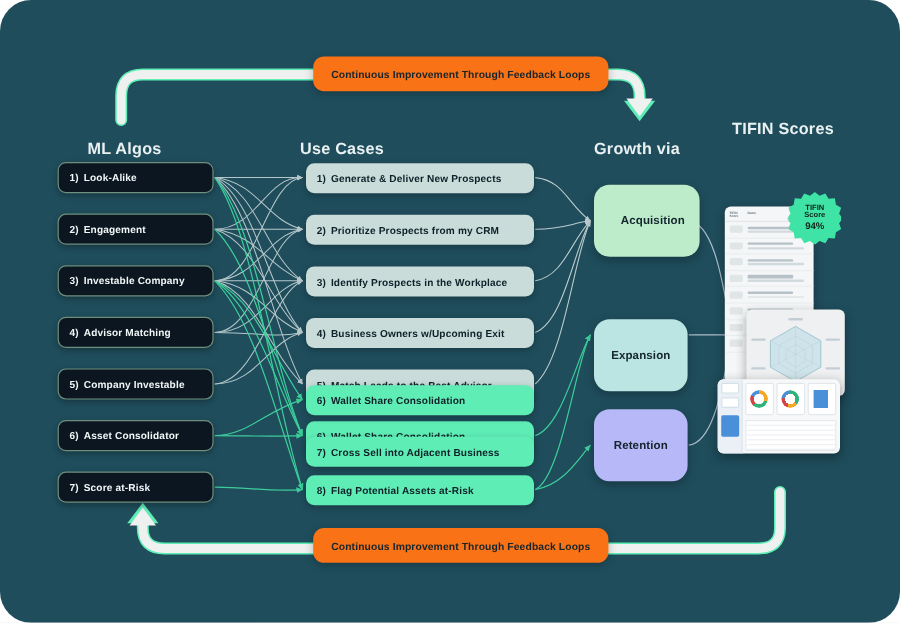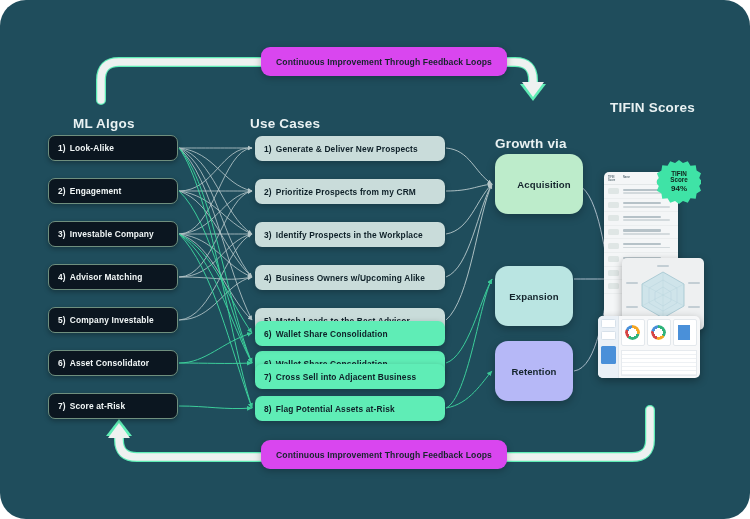--- a/index.html
+++ b/index.html
@@ -20,21 +20,21 @@
       box-sizing:border-box;display:flex;align-items:center;padding-left:9px;
       color:#0e2028;font-size:8.4px;font-weight:700;letter-spacing:.15px;
       box-shadow:0 2px 6px rgba(0,0,0,.26);}
   .uc.gray{background:#c9dcda;}
   .uc.green{background:#5fedb6;}
   .uc .num{margin-right:4px;}
   .growth{position:absolute;left:495px;width:78px;height:60px;border-radius:13px;
           display:flex;align-items:center;justify-content:center;
           color:#14242c;font-size:9.6px;font-weight:700;letter-spacing:.1px;
           box-shadow:0 3px 8px rgba(0,0,0,.26);}
-  .banner{position:absolute;height:29px;border-radius:9px;background:#d946ef;
+  .banner{position:absolute;height:29px;border-radius:9px;background:#f97316;
           display:flex;align-items:center;justify-content:center;
           color:#16242b;font-size:8.6px;font-weight:700;letter-spacing:.1px;
           box-shadow:0 2px 7px rgba(0,0,0,.25);}
   #banner-top{left:261px;top:47px;width:246px;}
   #banner-bot{left:261px;top:440px;width:246px;}
 
   
   #mocks{position:absolute;left:604px;top:164px;width:106px;height:220px;}
   .mock{position:absolute;background:#f4f6f7;border-radius:5px;
         box-shadow:0 3px 9px rgba(0,0,0,.32);overflow:hidden;}
@@ -151,21 +151,21 @@
     <path d="M522,82 L533,82 L544,82 L533,97 Z" fill="#eef1f0"></path>
 
     <path d="M650,410 L650,440 Q650,457 632,457 L137,457 Q119,457 119,440 L119,434" fill="none" stroke="#5fedb6" stroke-width="10" stroke-linecap="round"></path>
     <path d="M650,410 L650,440 Q650,457 632,457 L137,457 Q119,457 119,440 L119,434" fill="none" stroke="#eef1f0" stroke-width="7.5" stroke-linecap="round"></path>
     <path d="M106,436 L119,436 L132,436 L119,419 Z" fill="#5fedb6"></path>
     <path d="M108,438 L119,438 L130,438 L119,423 Z" fill="#eef1f0"></path>
   </svg>
 
   <div class="col-title" style="left:73px;top:116px;">ML Algos</div>
   <div class="col-title" style="left:250px;top:116px;">Use Cases</div>
-  <div class="col-title" style="left:495px;top:116px;margin-top:20px;">Growth via</div>
+  <div class="col-title" style="left:495px;top:116px;">Growth via</div>
   <div class="col-title" style="left:610px;top:100px;">TIFIN Scores</div>
 
   <div class="algo" style="top:135px;">
     <span class="num">1)</span>
     <span>Look-Alike</span>
     </div>
   <div class="algo" style="top:178px;">
     <span class="num">2)</span>
     <span>Engagement</span>
     </div>
@@ -197,21 +197,21 @@
   <div class="uc gray" style="top:179px;">
     <span class="num">2)</span>
     <span>Prioritize Prospects from my CRM</span>
     </div>
   <div class="uc gray" style="top:222px;">
     <span class="num">3)</span>
     <span>Identify Prospects in the Workplace</span>
     </div>
   <div class="uc gray" style="top:265px;">
     <span class="num">4)</span>
-    <span>Business Owners w/Upcoming Alike</span>
+    <span>Business Owners w/Upcoming Exit</span>
     </div>
   <div class="uc gray" style="top:308px;">
     <span class="num">5)</span>
     <span>Match Leads to the Best Advisor</span>
     </div>
 
   <div class="uc green" style="top:351px;">
     <span class="num">6)</span>
     <span>Wallet Share Consolidation</span>
     </div>

